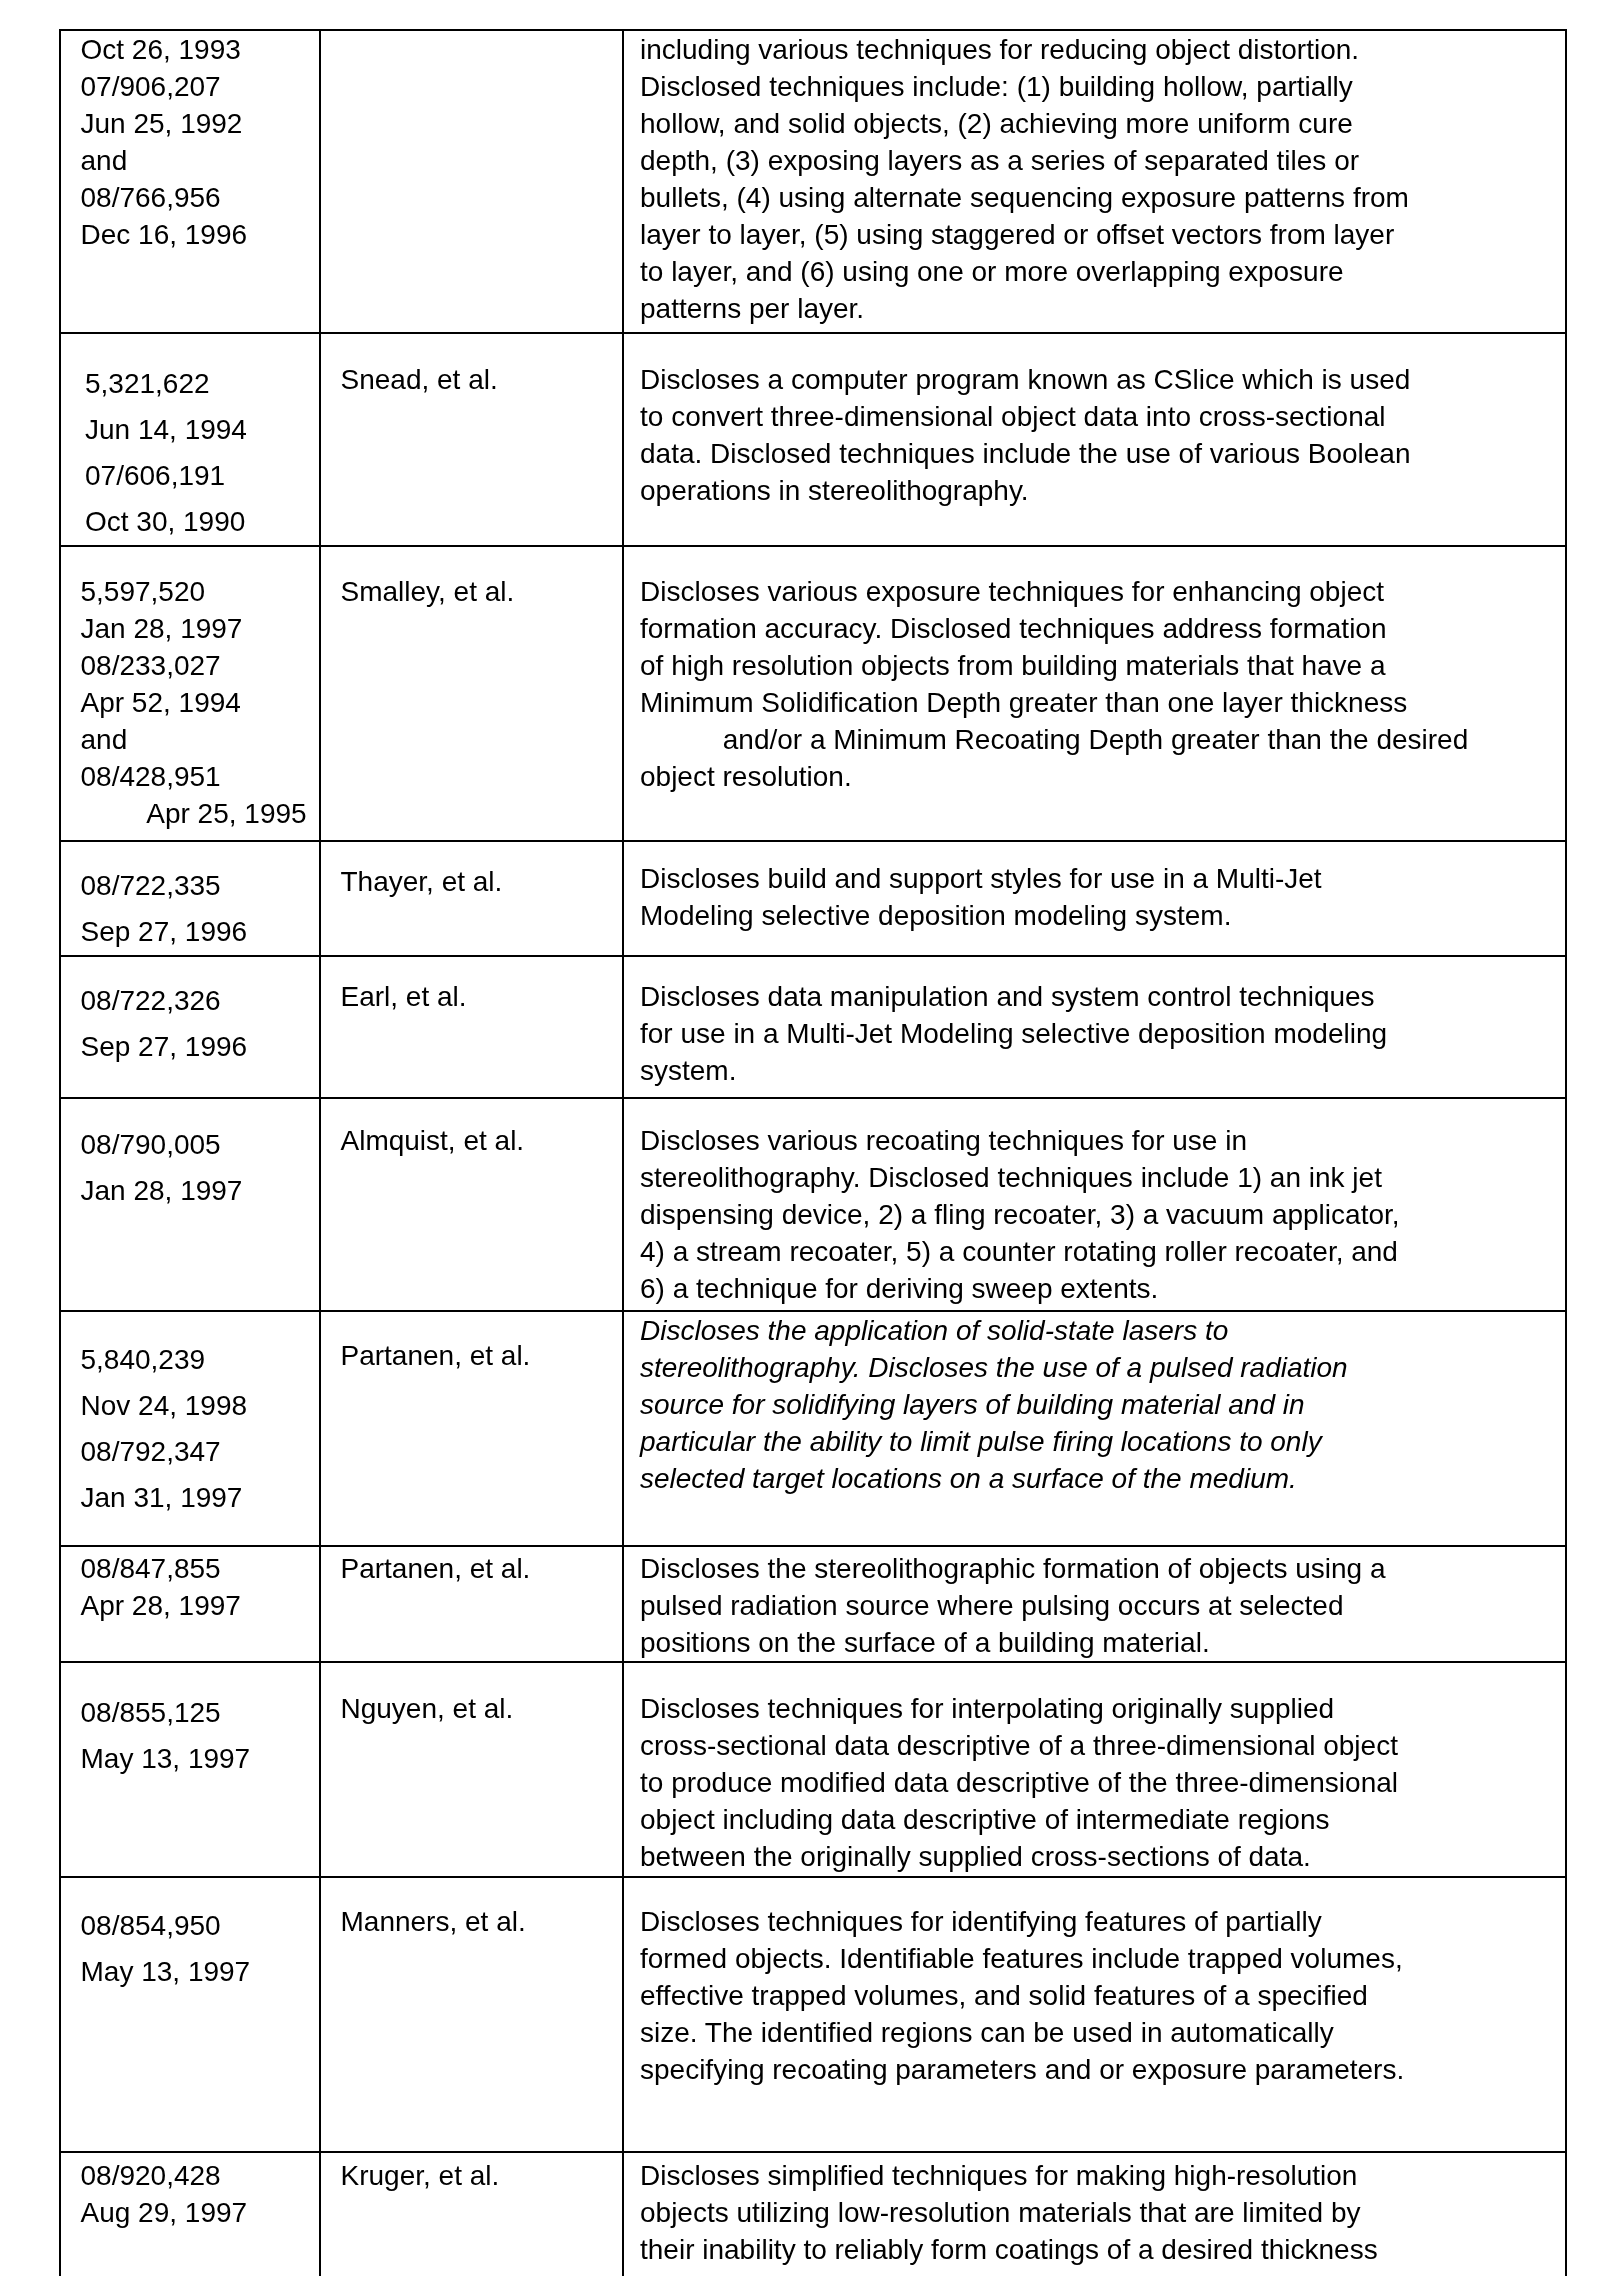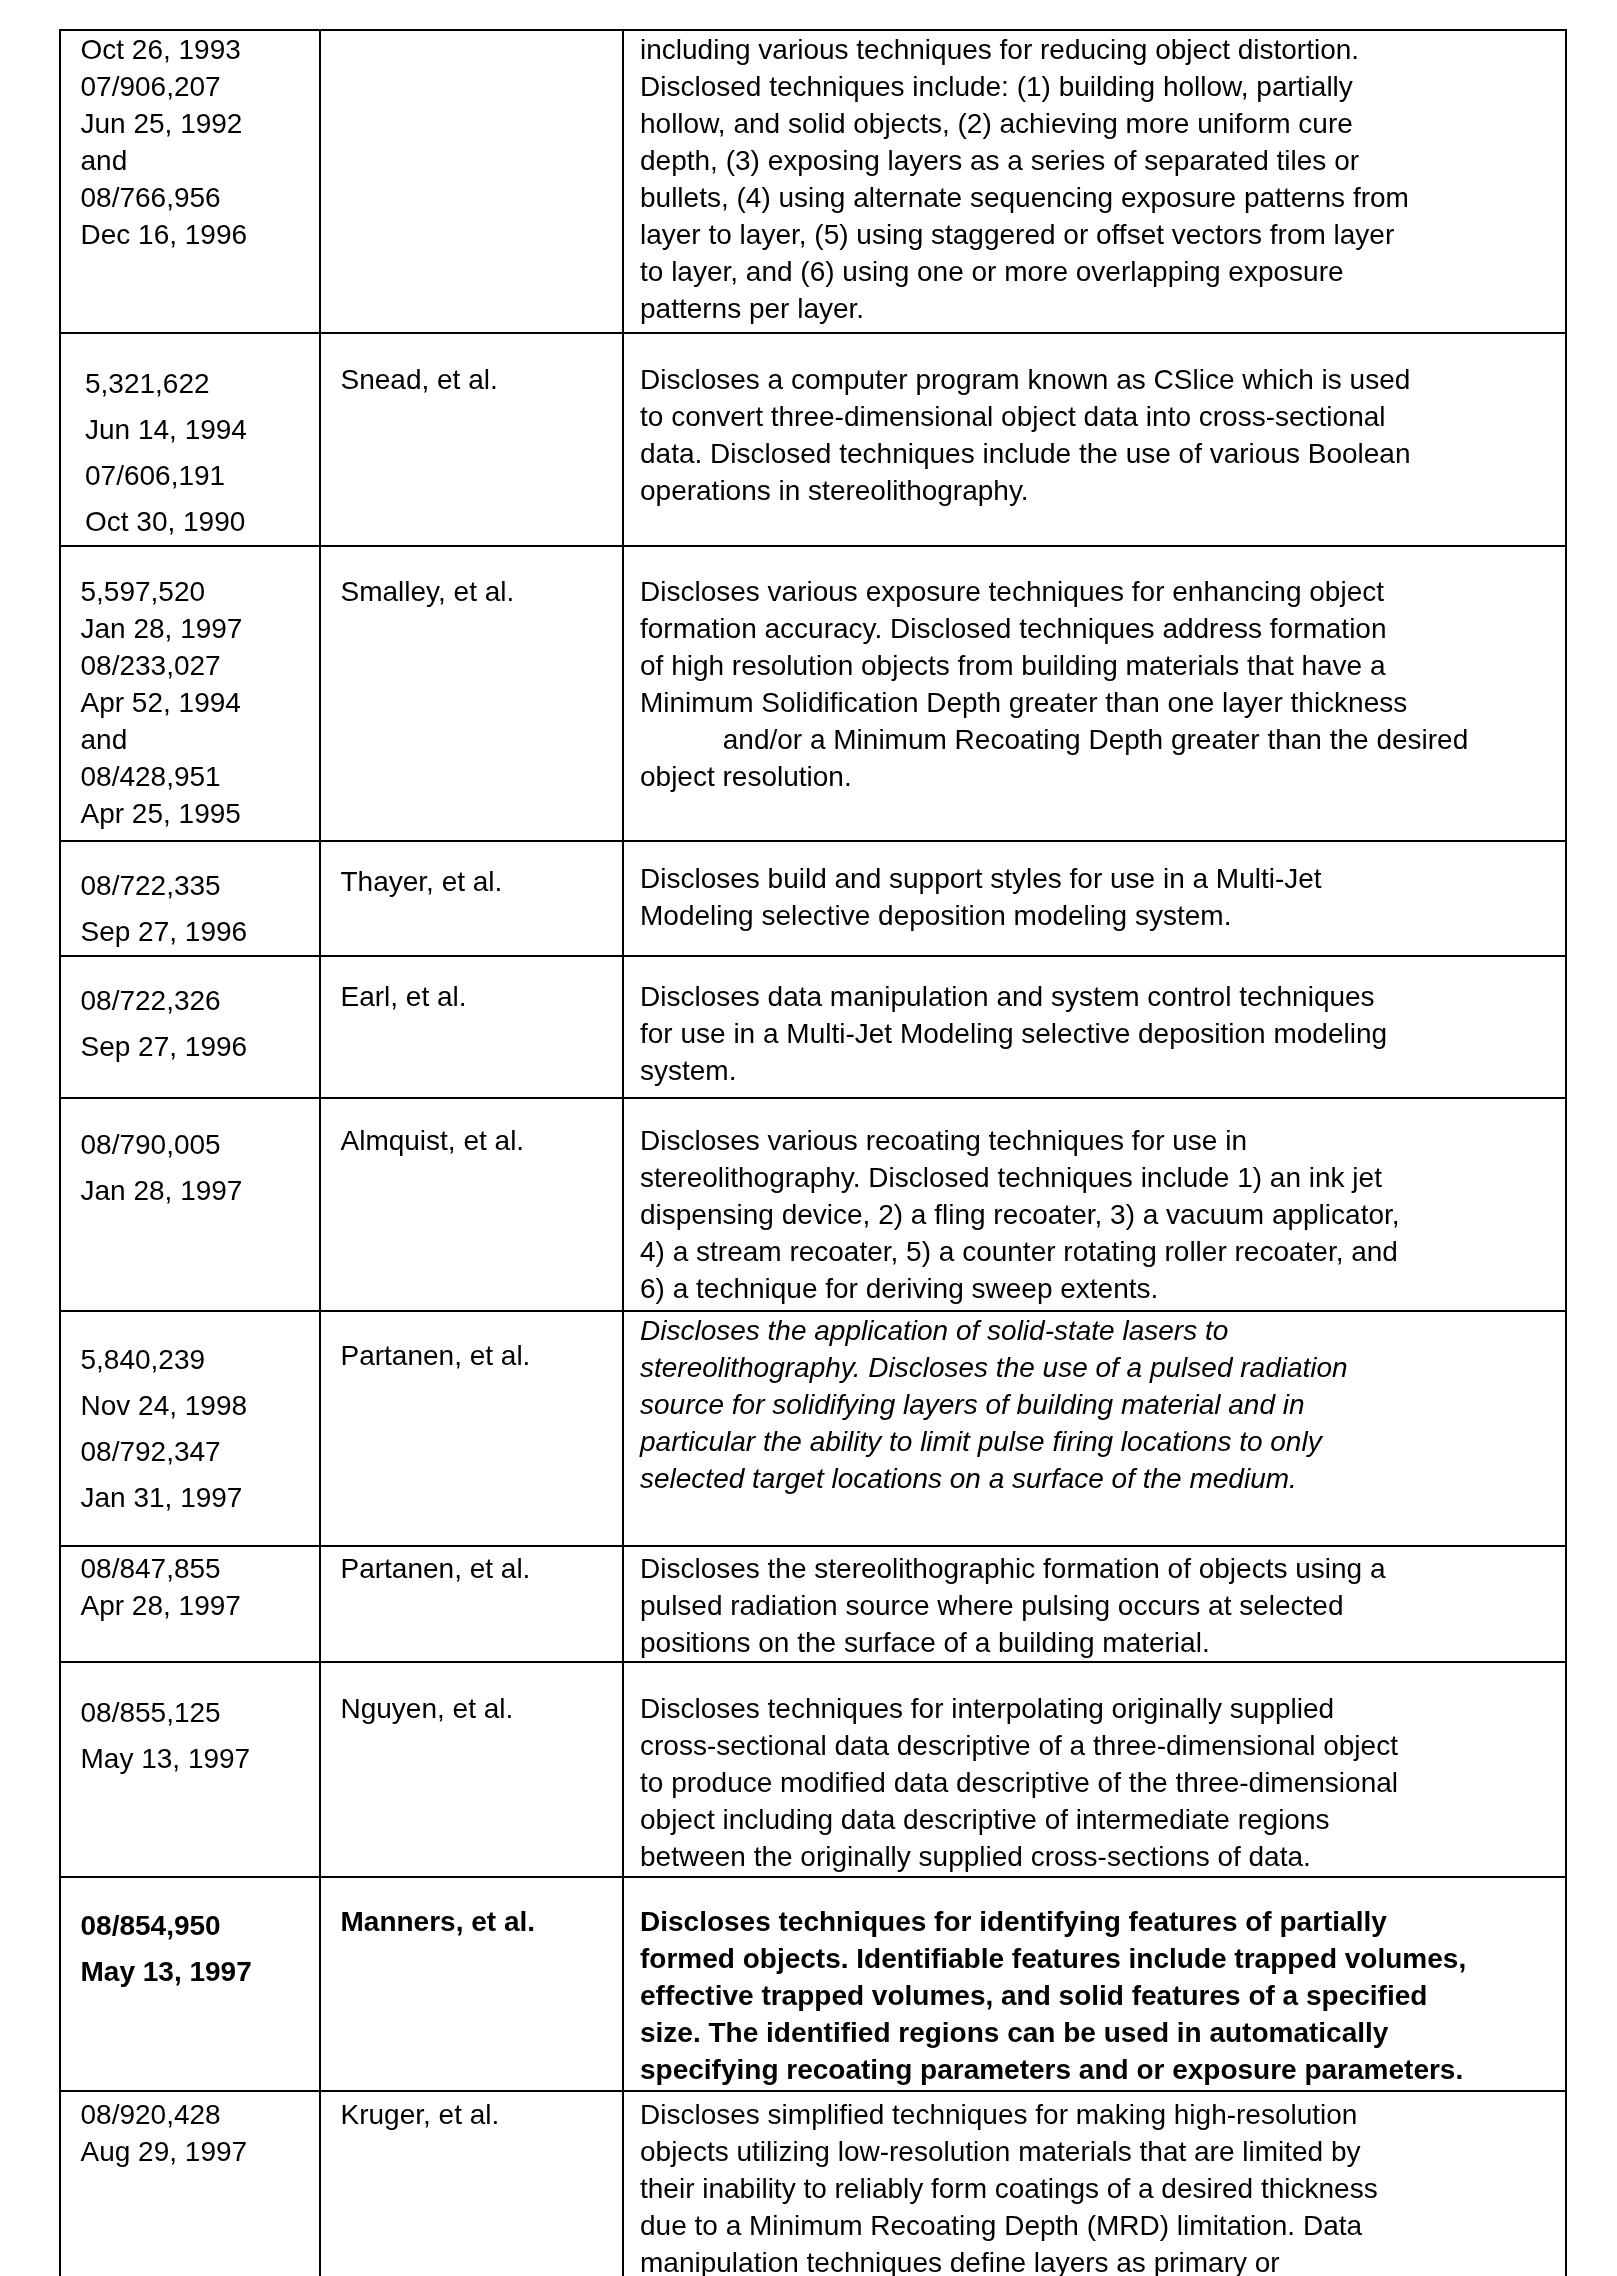--- a/index.html
+++ b/index.html
@@ -77,21 +77,21 @@
       </tr>
       <tr style="height: 295px;">
         <td class="c1">
           <div class="cell-inner" style="padding-top: 26.6px;">
             <span class="line" style="line-height: 37px;">5,597,520</span>
             <span class="line" style="line-height: 37px;">Jan 28, 1997</span>
             <span class="line" style="line-height: 37px;">08/233,027</span>
             <span class="line" style="line-height: 37px;">Apr 52, 1994</span>
             <span class="line" style="line-height: 37px;">and</span>
             <span class="line" style="line-height: 37px;">08/428,951</span>
-            <span class="line" style="line-height: 37px;">Apr 25, 1995</span>
+            <span class="line" style="line-height: 37px; text-align: right;">Apr 25, 1995</span>
           </div>
         </td>
         <td class="c2">
           <div class="cell-inner" style="padding-top: 26.6px;">
             <span class="line" style="line-height: 37px;">Smalley, et al.</span>
           </div>
         </td>
         <td class="c3">
           <div class="cell-inner" style="padding-top: 26.6px;">
             <span class="line" style="line-height: 37px;">Discloses various exposure techniques for enhancing object</span>
@@ -223,21 +223,21 @@
         <td class="c3">
           <div class="cell-inner" style="padding-top: 26.6px;">
             <span class="line" style="line-height: 37px;">Discloses techniques for interpolating originally supplied</span>
             <span class="line" style="line-height: 37px;">cross-sectional data descriptive of a three-dimensional object</span>
             <span class="line" style="line-height: 37px;">to produce modified data descriptive of the three-dimensional</span>
             <span class="line" style="line-height: 37px;">object including data descriptive of intermediate regions</span>
             <span class="line" style="line-height: 37px;">between the originally supplied cross-sections of data.</span>
           </div>
         </td>
       </tr>
-      <tr style="height: 214px; font-weight: bold;">
+      <tr style="height: 275px;">
         <td class="c1">
           <div class="cell-inner" style="padding-top: 25px;">
             <span class="line" style="line-height: 46px;">08/854,950</span>
             <span class="line" style="line-height: 46px;">May 13, 1997</span>
           </div>
         </td>
         <td class="c2">
           <div class="cell-inner" style="padding-top: 25px;">
             <span class="line" style="line-height: 37px;">Manners, et al.</span>
           </div>

